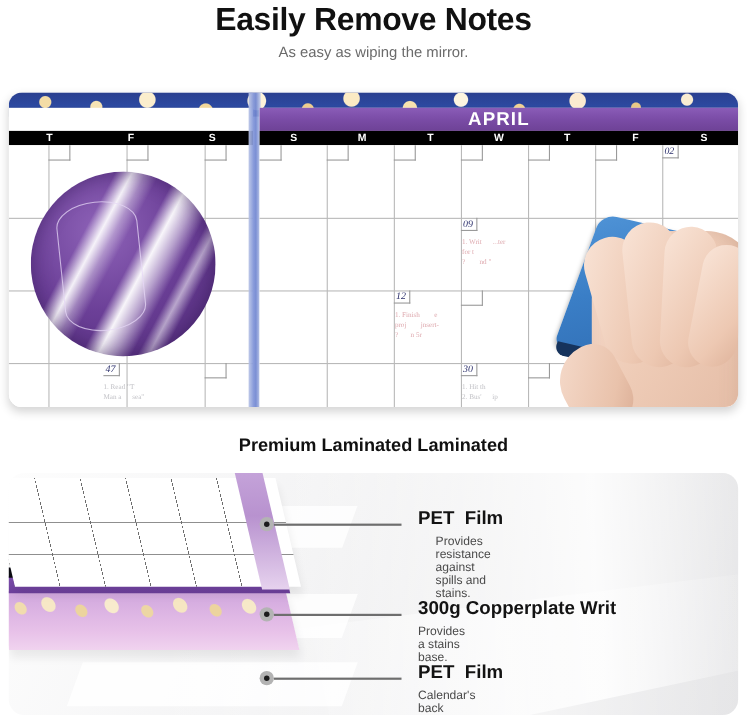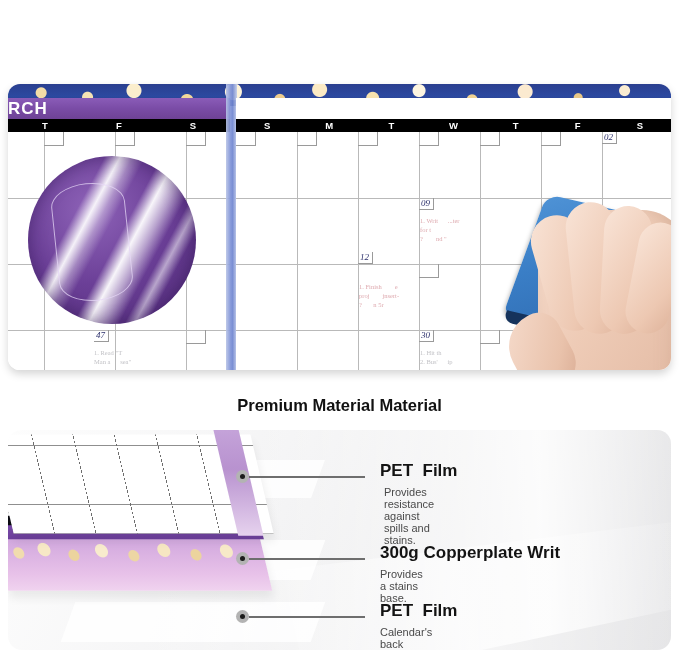--- a/index.html
+++ b/index.html
@@ -244,26 +244,27 @@
   .dot::after { content: ""; width: 5px; height: 5px; border-radius: 50%; background: #1c1c1c; }
   .leader { position: absolute; height: 1.6px; background: #6e6e6e; }
   .co-title { position: absolute; font-size: 17px; font-weight: bold; color: #131313; white-space: pre; }
   .co-desc  { position: absolute; font-size: 11px; color: #4a4a4a; }
 </style>
 </head>
 <body>
 
 <div class="page">
 
+  <div class="hero-title">Easily Remove Notes</div>
+  <div class="hero-sub">As easy as wiping the mirror.</div>
 
   <div class="cal-photo">
     <div class="art-strip"></div>
 
     <div class="cal-page cal-left">
-      <div class="month-band left-band">RCH</div>
       <div class="dow-band">
         <span>T</span>
         <span>F</span>
         <span>S</span>
       </div>
       <div class="grid">
         <div class="vline" style="left:36px"></div>
         <div class="vline" style="left:107px"></div>
         <div class="vline" style="left:178px"></div>
         <div class="hline" style="top:66px"></div>
@@ -280,20 +281,21 @@
         <div class="datebox" style="left:178px; top:198px"></div>
       </div>
       <div class="magnifier">
         <div class="curl"></div>
       </div>
     </div>
 
     <div class="cal-gutter"></div>
 
     <div class="cal-page cal-right">
+      <div class="month-band">APRIL</div>
       <div class="dow-band">
         <span>S</span>
         <span>M</span>
         <span>T</span>
         <span>W</span>
         <span>T</span>
         <span>F</span>
         <span>S</span>
       </div>
       <div class="grid">
@@ -312,21 +314,21 @@
         <div class="datebox" style="left:183px; top:0"></div>
         <div class="datebox" style="left:244px; top:0"></div>
         <div class="datebox" style="left:305px; top:0"></div>
         <div class="daynum" style="left:366px; top:0">02</div>
 
         <div class="daynum" style="left:183px; top:66px">09</div>
         <div class="note red faded" style="left:184px; top:84px">1. Writ      ...ter
 for t
 ?        nd "</div>
 
-        <div class="daynum" style="left:122px; top:120px">12</div>
+        <div class="daynum" style="left:122px; top:132px">12</div>
         <div class="note red faded" style="left:123px; top:150px">1. Finish        e
 proj        jnsert-
 ?       n 5r</div>
         <div class="datebox" style="left:183px; top:132px"></div>
 
         <div class="daynum" style="left:183px; top:198px">30</div>
         <div class="note grey faded" style="left:184px; top:216px">1. Hit th
 2. Bus'      ip</div>
         <div class="datebox" style="left:244px; top:198px"></div>
       </div>
@@ -336,21 +338,21 @@
       <div class="sponge"></div>
       <div class="palm"></div>
       <div class="finger f1"></div>
       <div class="finger f2"></div>
       <div class="finger f3"></div>
       <div class="finger f4"></div>
       <div class="thumb"></div>
     </div>
   </div>
 
-  <div class="sec-title">Premium Material Material</div>
+  <div class="sec-title">Premium Laminated Laminated</div>
 
   <div class="mat-panel">
     <div class="sheen-a"></div>
     <div class="sheen-b"></div>
 
     <div class="ghost-shelf gs1"></div>
     <div class="ghost-shelf gs2"></div>
     <div class="ghost-shelf gs3"></div>
 
     <div class="layers">
@@ -359,21 +361,21 @@
       <div class="layer-sheet band-purple"></div>
       <div class="layer-sheet band-black"></div>
       <div class="layer-sheet sheet-top"></div>
       <div class="layer-sheet sheet-edge-top"></div>
     </div>
 
     <div class="callout">
       <div class="dot" style="left:228px; top:40px"></div>
       <div class="leader" style="left:241px; top:46px; width:116px"></div>
       <div class="co-title" style="left:372px; top:31px">PET  Film</div>
-      <div class="co-desc" style="left:376px; top:56px">Provides resistance against spills and stains.</div>
+      <div class="co-desc" style="left:388px; top:56px">Provides resistance against spills and stains.</div>
     </div>
 
     <div class="callout">
       <div class="dot" style="left:228px; top:122px"></div>
       <div class="leader" style="left:241px; top:128px; width:116px"></div>
       <div class="co-title" style="left:372px; top:113px">300g Copperplate Writ</div>
       <div class="co-desc" style="left:372px; top:138px">Provides a stains base.</div>
     </div>
 
     <div class="callout">

